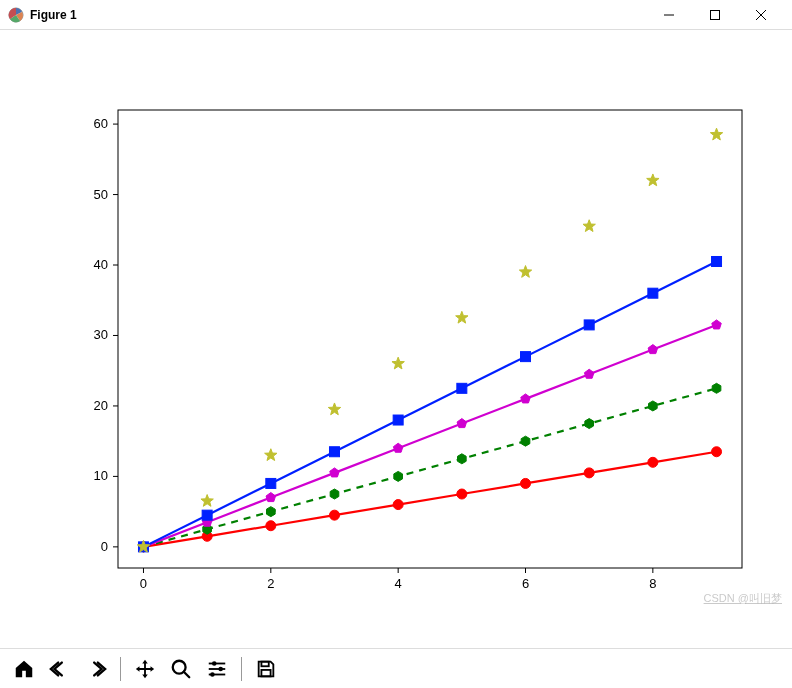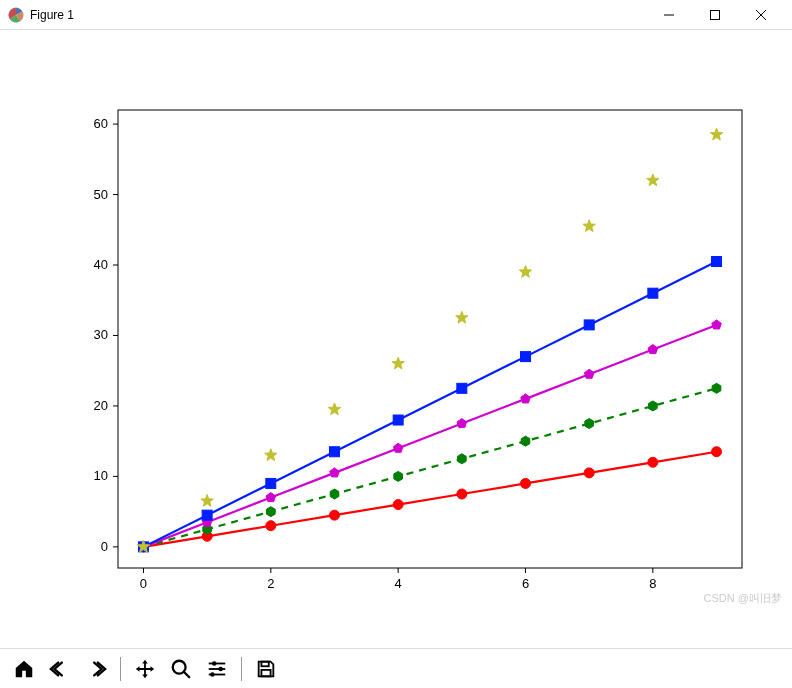--- a/index.html
+++ b/index.html
@@ -12,20 +12,21 @@
       display: flex;
       flex-direction: column;
     }
     .titlebar {
       height: 30px;
       background: #fff;
       display: flex;
       align-items: center;
       padding: 0 8px;
       border-bottom: 1px solid #ddd;
+      font-weight: bold;
     }
     .titlebar .app-icon {
       width: 16px; height: 16px;
       margin-right: 6px;
       display: inline-flex;
       align-items: center;
       justify-content: center;
     }
     .titlebar .title {
       font-size: 12px;
@@ -84,20 +85,21 @@
       background: #999;
       margin: 0 4px;
     }
     .watermark {
       position: absolute;
       right: 10px;
       bottom: 42px;
       font-size: 11px;
       color: rgba(120,120,120,0.4);
       pointer-events: none;
+      text-decoration: underline;
     }
     .tick-label {
       font-size: 13px;
       fill: #000;
       text-anchor: middle;
     }
     .tick-label-y {
       font-size: 13px;
       fill: #000;
       text-anchor: end;

